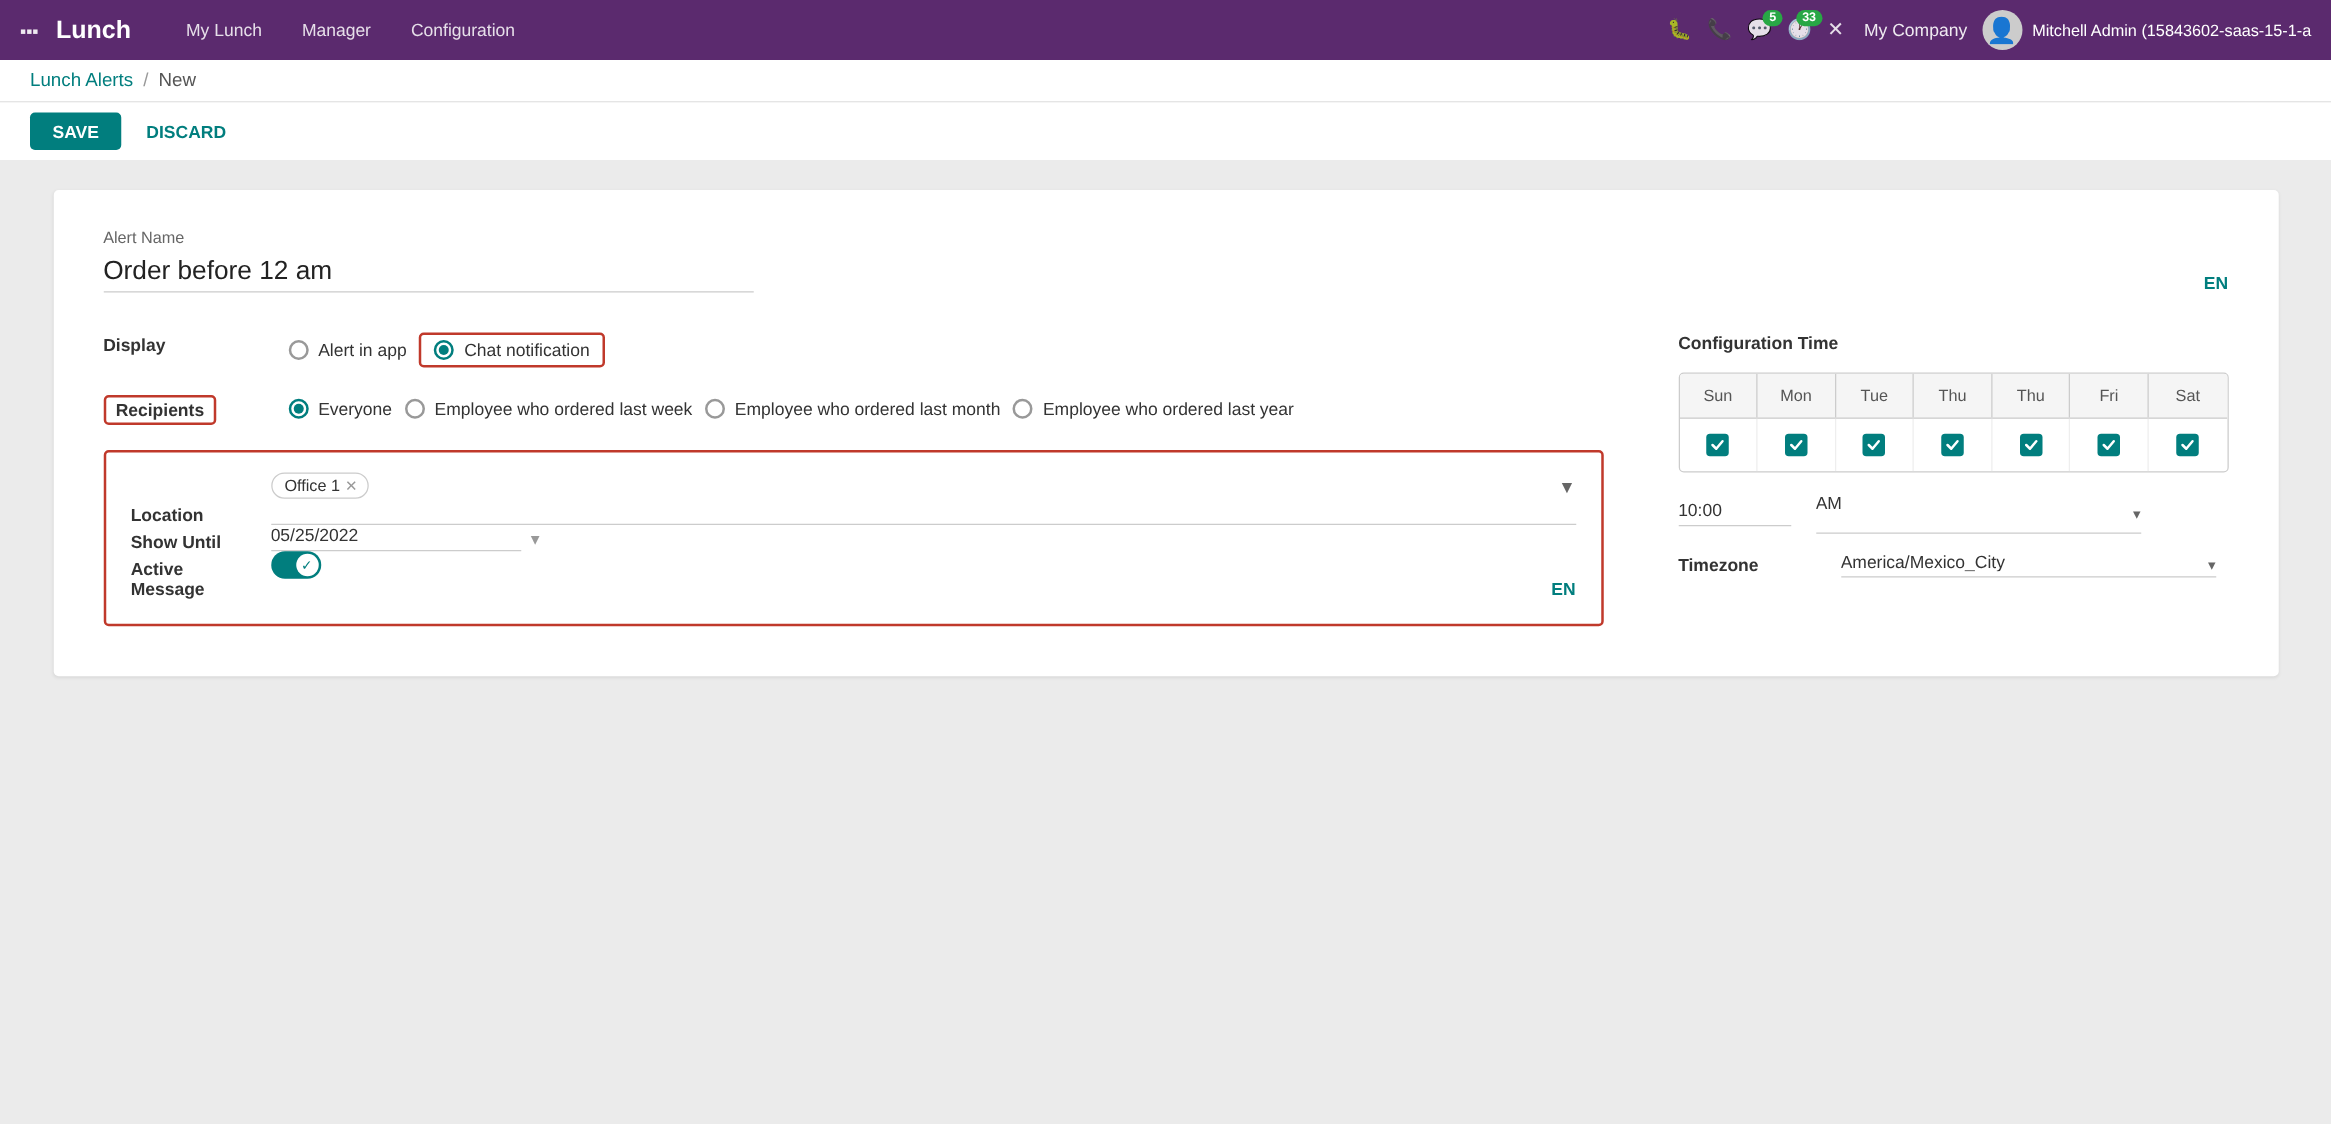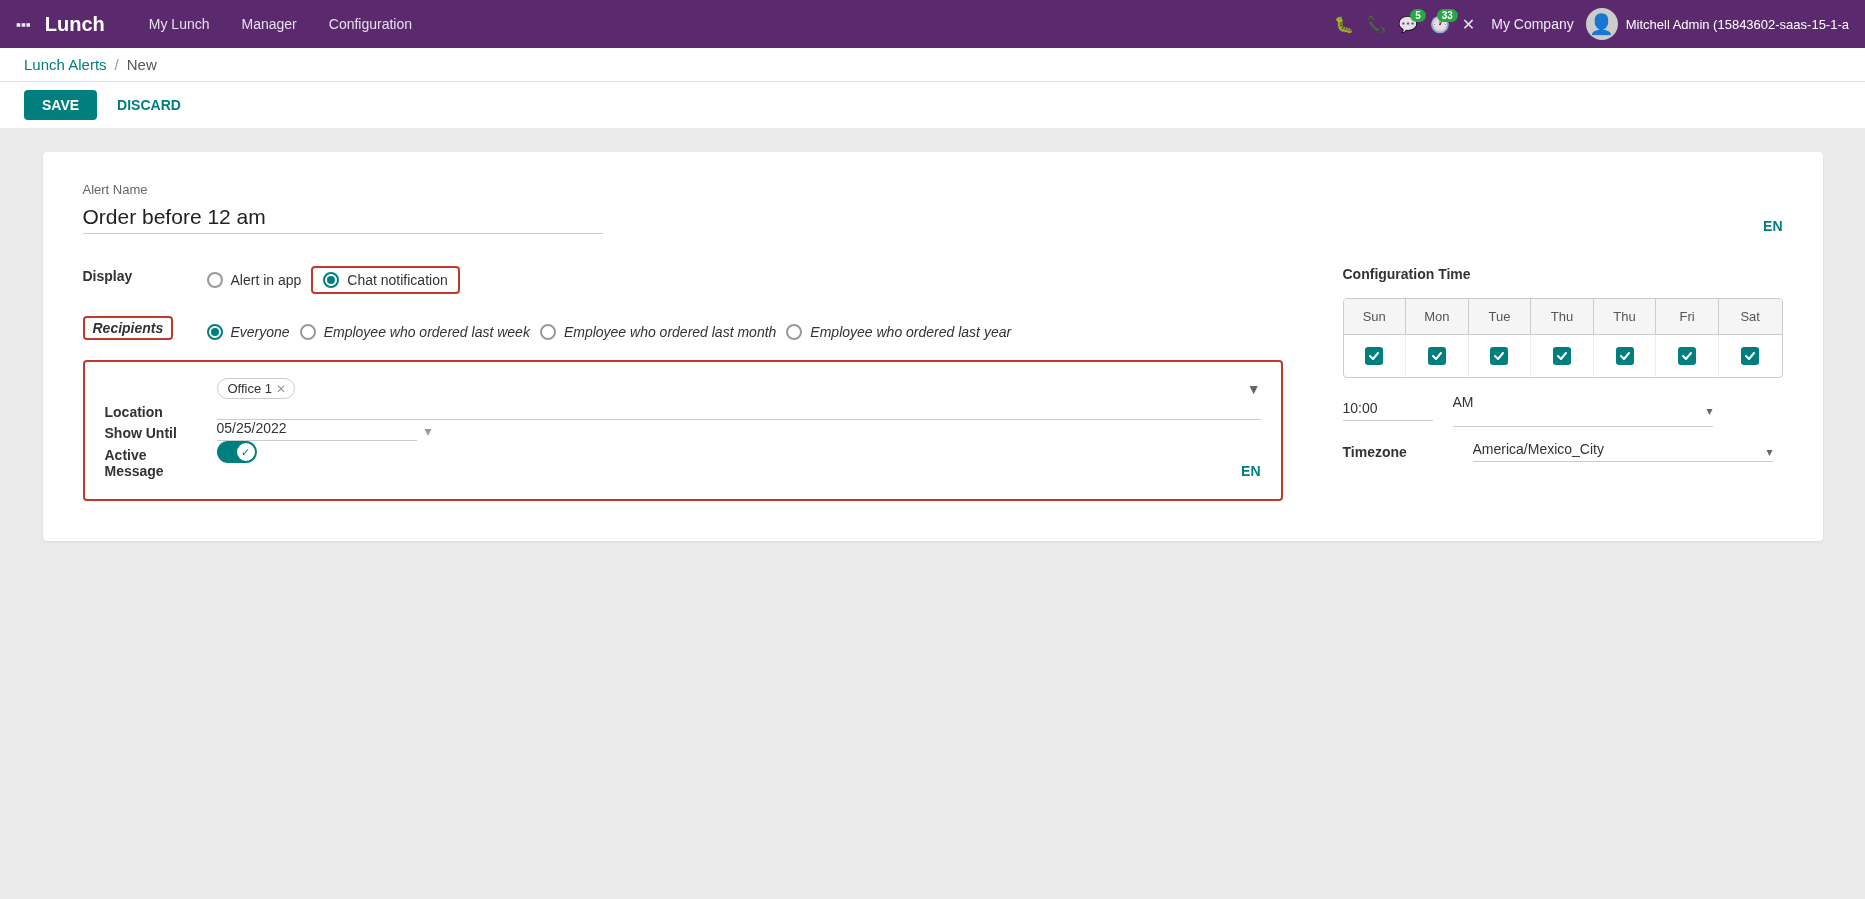--- a/index.html
+++ b/index.html
@@ -126,21 +126,21 @@
 
     
     .form-section {
       display: flex;
       gap: 60px;
     }
     .form-left { flex: 1; }
     .form-right { width: 440px; }
 
     
-    .field-row { display: flex; align-items: flex-start; margin-bottom: 20px; gap: 4px; }
+    .field-row { display: flex; align-items: flex-start; margin-bottom: 20px; gap: 28px; }
     .field-name { min-width: 120px; font-weight: 600; color: #333; font-size: 14px; padding-top: 2px; }
     .field-options { display: flex; flex-direction: row; gap: 10px; }
 
     .radio-option { display: flex; align-items: center; gap: 8px; cursor: pointer; }
     .radio-circle {
       width: 16px; height: 16px; border-radius: 50%;
       border: 2px solid #999;
       display: flex; align-items: center; justify-content: center;
       cursor: pointer;
     }
@@ -392,21 +392,21 @@
               <span class="radio-label">Alert in app</span>
             </div>
 
             <div class="chat-notification-option">
               <div class="radio-circle selected"></div>
               <span class="radio-label">Chat notification</span>
             </div>
           </div>
         </div>
 
-        <div class="field-row" style="align-items:flex-end; margin-top: 8px; font-style: italic;">
+        <div class="field-row" style="align-items:center; margin-top: 8px;">
           <div style="min-width:120px; padding-top:2px;">
             <span class="recipients-label">Recipients</span>
           </div>
           <div class="field-options">
             <div class="radio-option">
               <div class="radio-circle selected"></div>
               <span class="radio-label">Everyone</span>
             </div>
             <div class="radio-option">
               <div class="radio-circle"></div>

